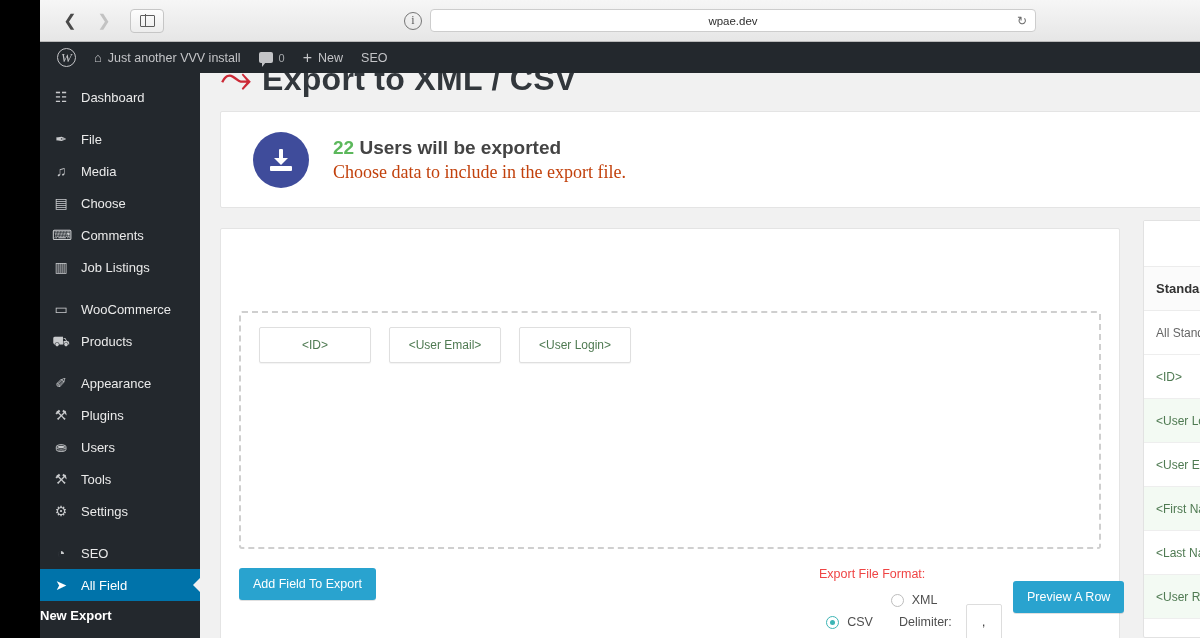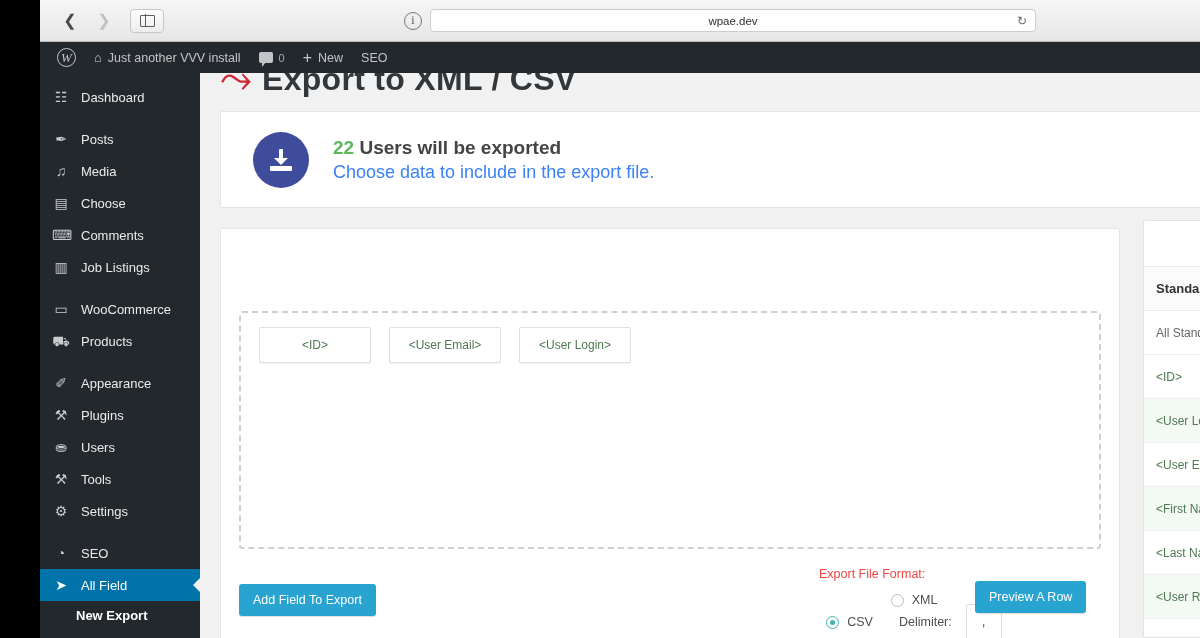--- a/index.html
+++ b/index.html
@@ -79,21 +79,21 @@
     color: #eaeaea; font-size: 13px; white-space: nowrap; position: relative;
   }
   .menu-item.sep { margin-top: 10px; }
   .menu-item .mi-icon { width: 18px; text-align: center; font-size: 14px; color: #c9cbcd; flex: none; line-height: 1; }
   .menu-item.active { background: #0073aa; color: #fff; }
   .menu-item.active .mi-icon { color: #fff; }
   .menu-item.active:after {
     content: ""; position: absolute; right: -1px; top: 50%; margin-top: -8px;
     border-top: 8px solid transparent; border-bottom: 8px solid transparent; border-right: 8px solid #f1f1f1;
   }
-  .menu-sub { padding-left: 36px; color: #fff; font-size: 13px; height: 28px; display: flex; align-items: center; font-weight: bold; }
+  .menu-sub { color: #fff; font-size: 13px; height: 28px; display: flex; align-items: center; font-weight: bold; }
 
   
   .wpbody {
     position: absolute; left: 200px; top: 73px; width: 1000px; height: 565px;
     background: #f1f1f1; overflow: hidden;
   }
   .page-title-row {
     position: absolute; left: 20px; top: -14px; display: flex; align-items: center; gap: 10px;
   }
   .title-swirl { font-size: 40px; color: #cc2936; font-family: "Liberation Serif", serif; line-height: 1; }
@@ -108,21 +108,21 @@
   .notice-badge {
     width: 56px; height: 56px; border-radius: 50%; background: #3f4c9b;
     display: flex; align-items: center; justify-content: center; flex: none;
   }
   .dl-icon { width: 22px; height: 22px; position: relative; }
   .dl-icon .stem { position: absolute; left: 9px; top: 0; width: 4px; height: 11px; background: #fff; border-radius: 1px; }
   .dl-icon .arrow { position: absolute; left: 4px; top: 9px; width: 0; height: 0; border-left: 7px solid transparent; border-right: 7px solid transparent; border-top: 7px solid #fff; }
   .dl-icon .tray { position: absolute; left: 0; bottom: 0; width: 22px; height: 5px; background: #fff; border-radius: 1px; }
   .notice-text-1 { font-size: 19px; font-weight: bold; color: #444; line-height: 1.35; }
   .notice-count { color: #5cb85c; }
-  .notice-text-2 { font-size: 18px; color: #3b82f6; line-height: 1.35; }
+  .notice-text-2 { font-size: 18px; color: #c2410c; line-height: 1.35; font-family: Liberation Serif, serif; }
 
   
   .editor-card {
     position: absolute; left: 20px; top: 155px; width: 900px; height: 450px;
     background: #fff; border: 1px solid #e4e4e4; border-radius: 2px;
   }
   .dropzone {
     position: absolute; left: 18px; top: 82px; right: 18px; height: 238px;
     border: 2px dashed #cfcfcf; border-radius: 3px;
   }
@@ -131,38 +131,38 @@
     min-width: 112px; height: 36px; border: 1px solid #dfdfdf; border-radius: 2px;
     background: #fff; display: flex; align-items: center; justify-content: center;
     font-size: 12px; color: #4f7a52; box-shadow: 0 1px 1px rgba(0,0,0,.05);
     padding: 0 16px; white-space: nowrap;
   }
   .btn-primary {
     background: #29a3cf; color: #fff; border: none; border-radius: 3px;
     font-size: 12.5px; padding: 9px 14px; font-family: "Liberation Sans", sans-serif;
     box-shadow: 0 1px 0 rgba(0,0,0,.12); cursor: pointer; white-space: nowrap;
   }
-  .add-field-btn { position: absolute; left: 18px; top: 355px; }
+  .add-field-btn { position: absolute; left: 18px; top: 339px; }
   .format-block { position: absolute; left: 598px; top: 338px; width: 190px; }
   .format-label { font-size: 12.5px; color: #ef4444; margin-bottom: 8px; }
   .radio-row { display: flex; align-items: center; gap: 8px; height: 22px; font-size: 12.5px; color: #4f4f4f; justify-content: center; }
   .radio {
     width: 13px; height: 13px; border-radius: 50%; border: 1px solid #bdbdbd; background: #fff; flex: none; position: relative;
   }
   .radio.checked { border-color: #3db5b5; }
   .radio.checked:after {
     content: ""; position: absolute; left: 3px; top: 3px; width: 5px; height: 5px; border-radius: 50%; background: #3db5b5;
   }
   .delim-label { margin-left: 18px; font-size: 12.5px; color: #4f4f4f; }
   .delim-input {
     width: 36px; height: 36px; border: 1px solid #ddd; background: #fff; border-radius: 2px;
     text-align: center; font-size: 12px; color: #333; margin-left: 6px;
     font-family: "Liberation Sans", sans-serif;
   }
-  .preview-btn { position: absolute; left: 754px; top: 352px; }
+  .preview-btn { position: absolute; left: 792px; top: 352px; }
 
   
   .fieldpanel {
     position: absolute; left: 1143px; top: 220px; width: 120px; height: 418px;
     background: #fff; border: 1px solid #e2e2e2; border-radius: 2px; overflow: hidden; z-index: 20;
   }
   .fp-search { height: 46px; border-bottom: 1px solid #ececec; background: #fff; }
   .fp-head {
     height: 44px; display: flex; align-items: center; padding-left: 12px;
     font-size: 13px; font-weight: bold; color: #333; border-bottom: 1px solid #ececec; background: #fbfbfb;
@@ -218,21 +218,21 @@
     </div>
   </div>
 
   <div class="wpmenu" id="wpmenu">
       <div class="menu-item">
         <span class="mi-icon">☷</span>
         <span>Dashboard</span>
       </div>
       <div class="menu-item sep">
         <span class="mi-icon">✒</span>
-        <span>Posts</span>
+        <span>File</span>
       </div>
       <div class="menu-item">
         <span class="mi-icon">♫</span>
         <span>Media</span>
       </div>
       <div class="menu-item">
         <span class="mi-icon">▤</span>
         <span>Choose</span>
       </div>
       <div class="menu-item">

